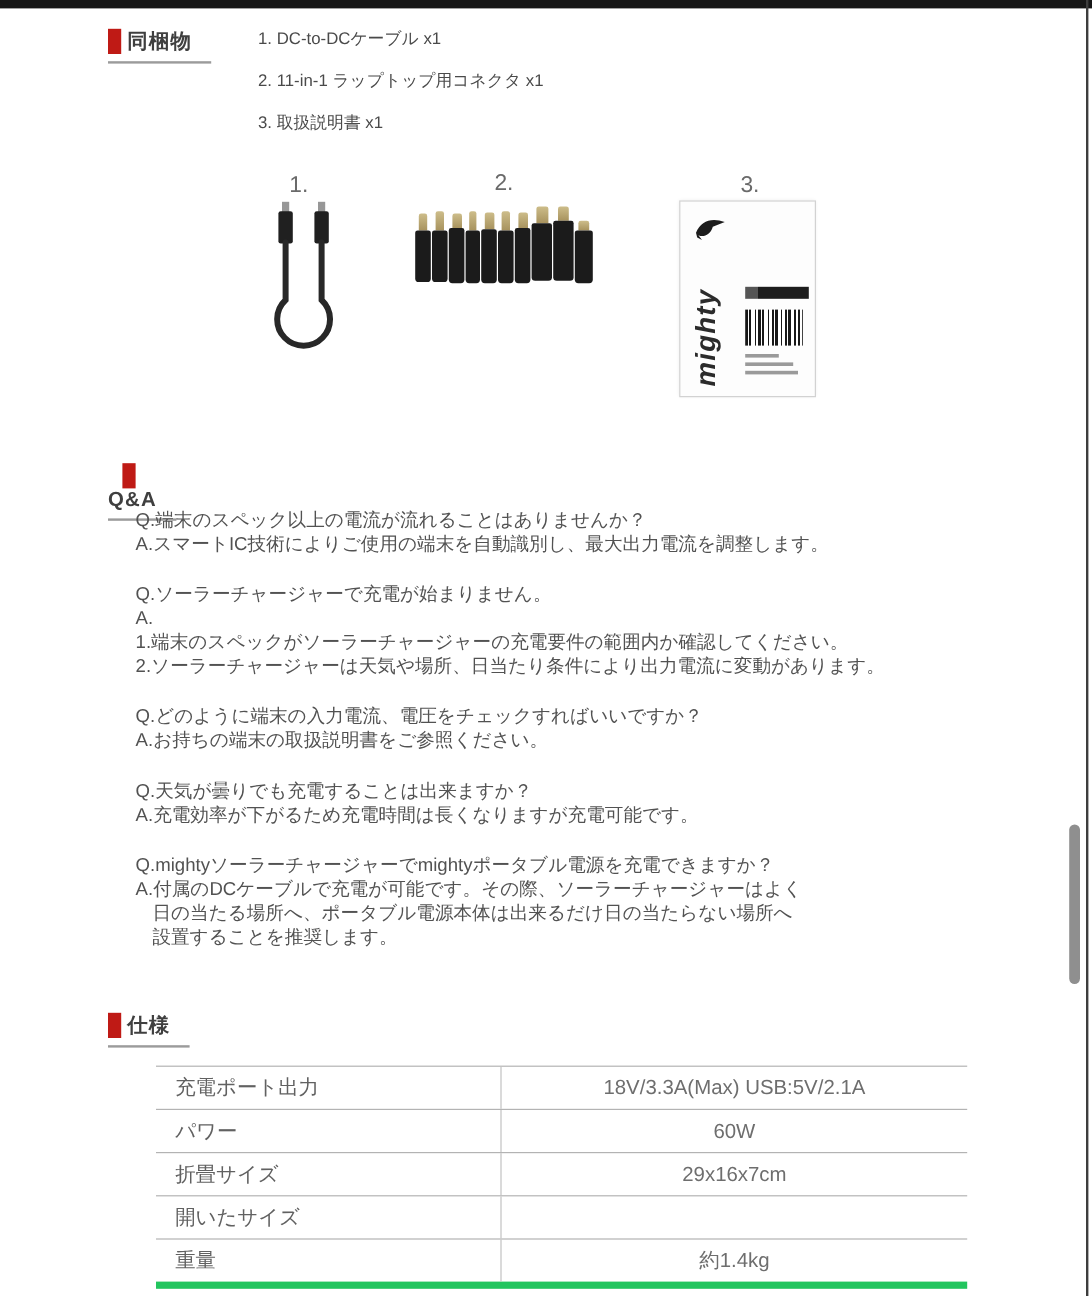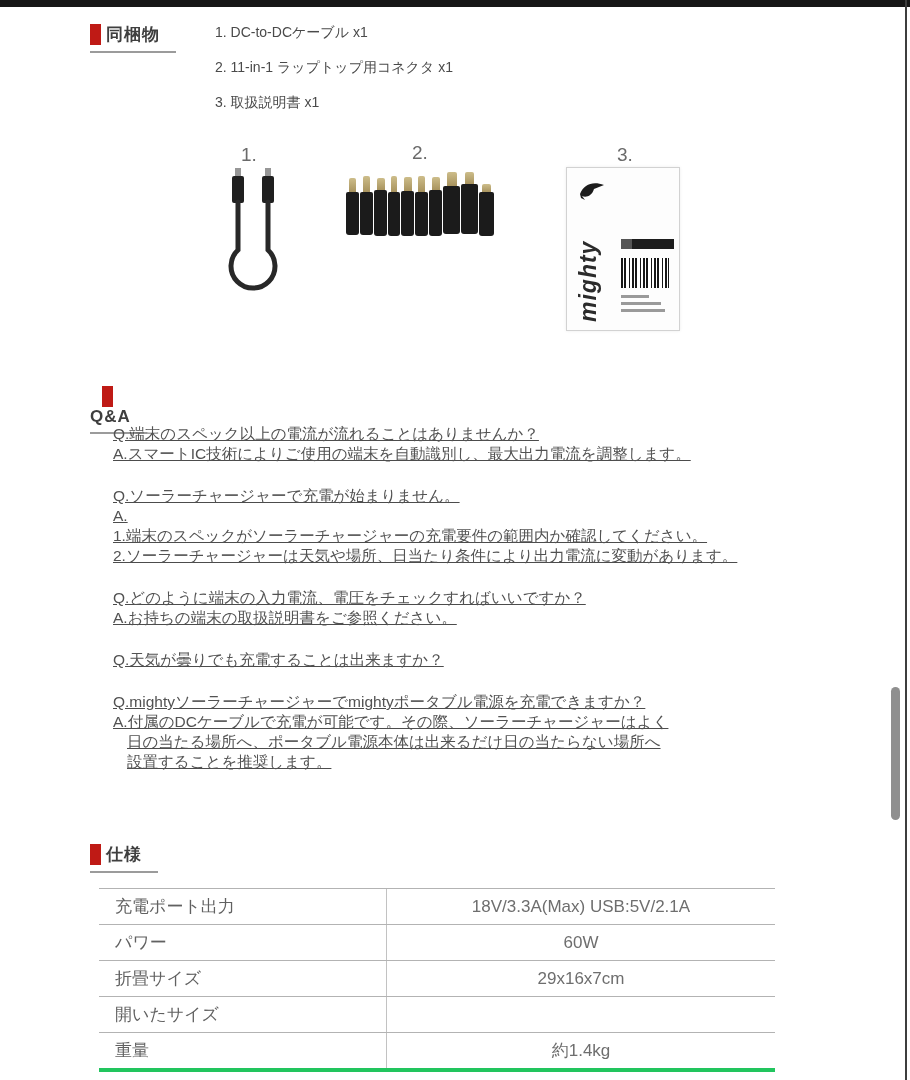--- a/index.html
+++ b/index.html
@@ -40,27 +40,27 @@
     writing-mode:vertical-rl; transform:rotate(180deg);
     font-size:23px; font-weight:bold; font-style:italic; letter-spacing:1px; color:#2b2b2b; }
   .manual-blackbar { position:absolute; left:54px; top:71px; width:53px; height:10px;
     background:linear-gradient(90deg,#555 0 11px,#1d1d1d 11px); }
   .manual-barcode { position:absolute; left:54px; top:90px; width:48px; height:30px;
     background:repeating-linear-gradient(90deg,#171717 0 2px,#fff 2px 3px,#171717 3px 5px,#fff 5px 8px,#171717 8px 9px,#fff 9px 11px); }
   .manual-textline { position:absolute; left:54px; height:3px; background:#9a9a9a; }
 
   
   .qa-entries { position:absolute; left:113px; top:424px; width:740px; }
-  .qa-entry { margin-bottom:22px;text-decoration:underline; }
+  .qa-entry { margin-bottom:22px; }
   .qa-line { font-size:15.5px; line-height:20px; color:#525252; }
   .qa-line.indent { padding-left:14px; }
 
   
-  .spec-table { position:absolute; left:99px; top:888px; width:676px;
-    border-bottom:4px solid #22c55e; }
+  .spec-table { position:absolute; left:130px; top:888px; width:676px;
+    border-bottom:6px solid #22c55e; }
   .spec-row { display:flex; height:35px; border-top:1px solid #b3b3b3; align-items:center; }
   .spec-label { width:288px; box-sizing:border-box; padding-left:16px;
     border-right:1px solid #c2c2c2; font-size:17px; color:#616161; height:35px;
     display:flex; align-items:center; }
   .spec-value { flex:1; text-align:center; font-size:17px; color:#6e6e6e; }
 </style>
 </head>
 <body>
 
 <div class="screen">
@@ -160,20 +160,21 @@
       <div class="qa-line">A.</div>
       <div class="qa-line">1.端末のスペックがソーラーチャージャーの充電要件の範囲内か確認してください。</div>
       <div class="qa-line">2.ソーラーチャージャーは天気や場所、日当たり条件により出力電流に変動があります。</div>
     </div>
     <div class="qa-entry">
       <div class="qa-line">Q.どのように端末の入力電流、電圧をチェックすればいいですか？</div>
       <div class="qa-line">A.お持ちの端末の取扱説明書をご参照ください。</div>
     </div>
     <div class="qa-entry">
       <div class="qa-line">Q.天気が曇りでも充電することは出来ますか？</div>
+      <div class="qa-line">A.充電効率が下がるため充電時間は長くなりますが充電可能です。</div>
     </div>
     <div class="qa-entry">
       <div class="qa-line">Q.mightyソーラーチャージャーでmightyポータブル電源を充電できますか？</div>
       <div class="qa-line">A.付属のDCケーブルで充電が可能です。その際、ソーラーチャージャーはよく</div>
       <div class="qa-line indent">日の当たる場所へ、ポータブル電源本体は出来るだけ日の当たらない場所へ</div>
       <div class="qa-line indent">設置することを推奨します。</div>
     </div>
   </div>
 
   <div class="sec-header" style="left:90px; top:843px;">

